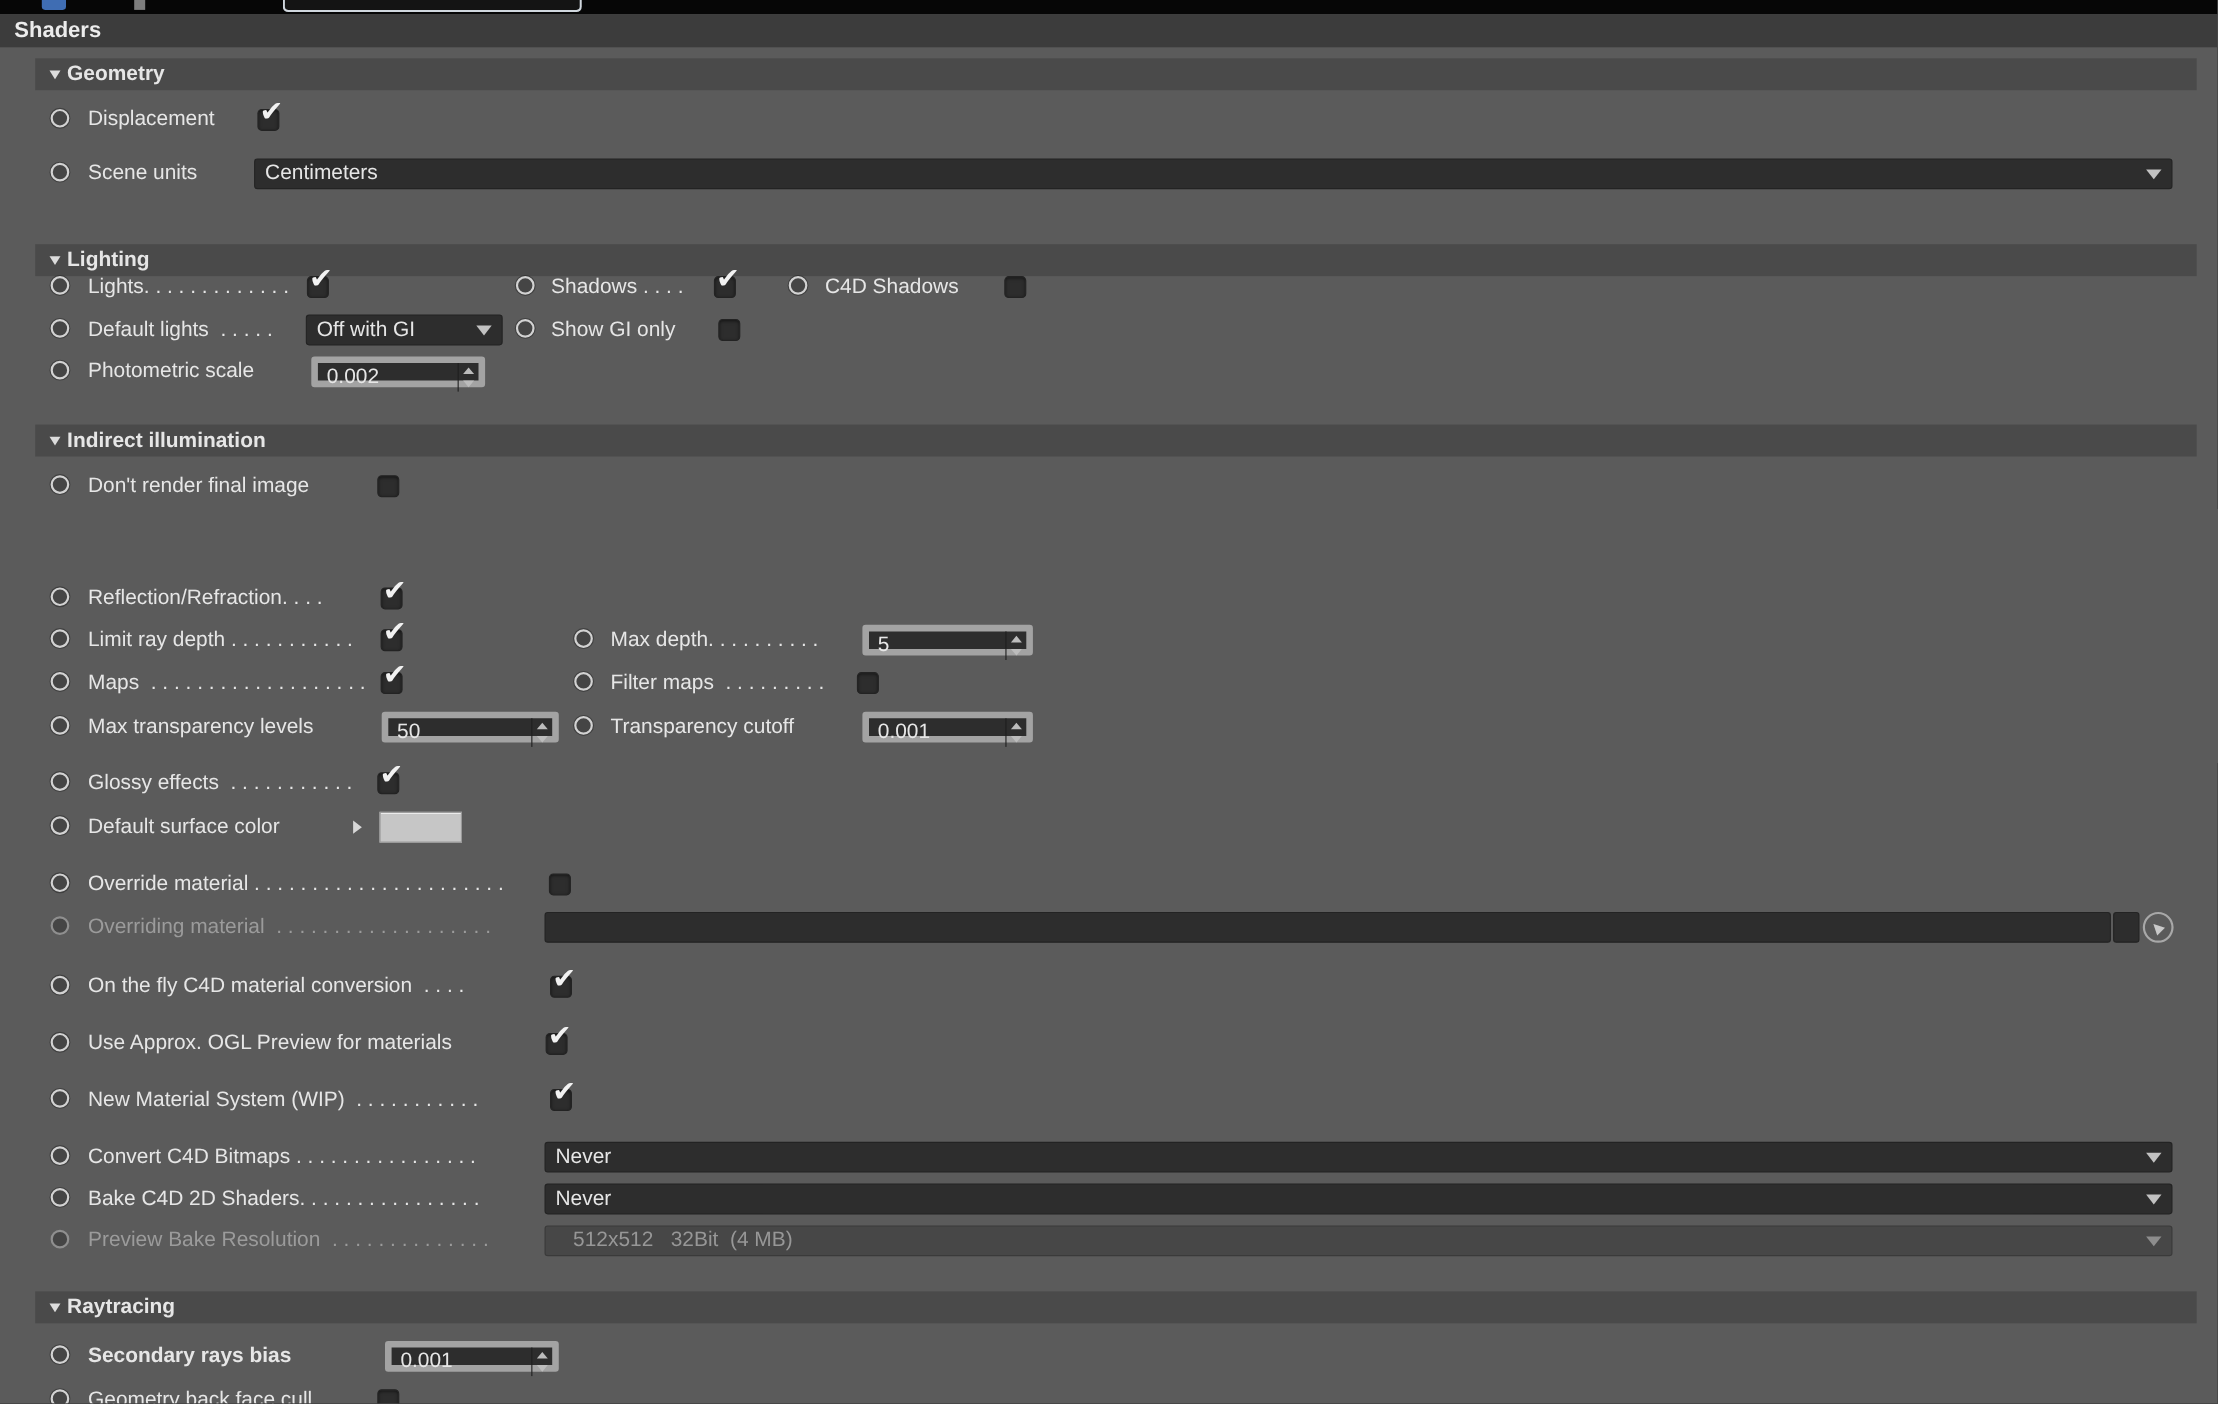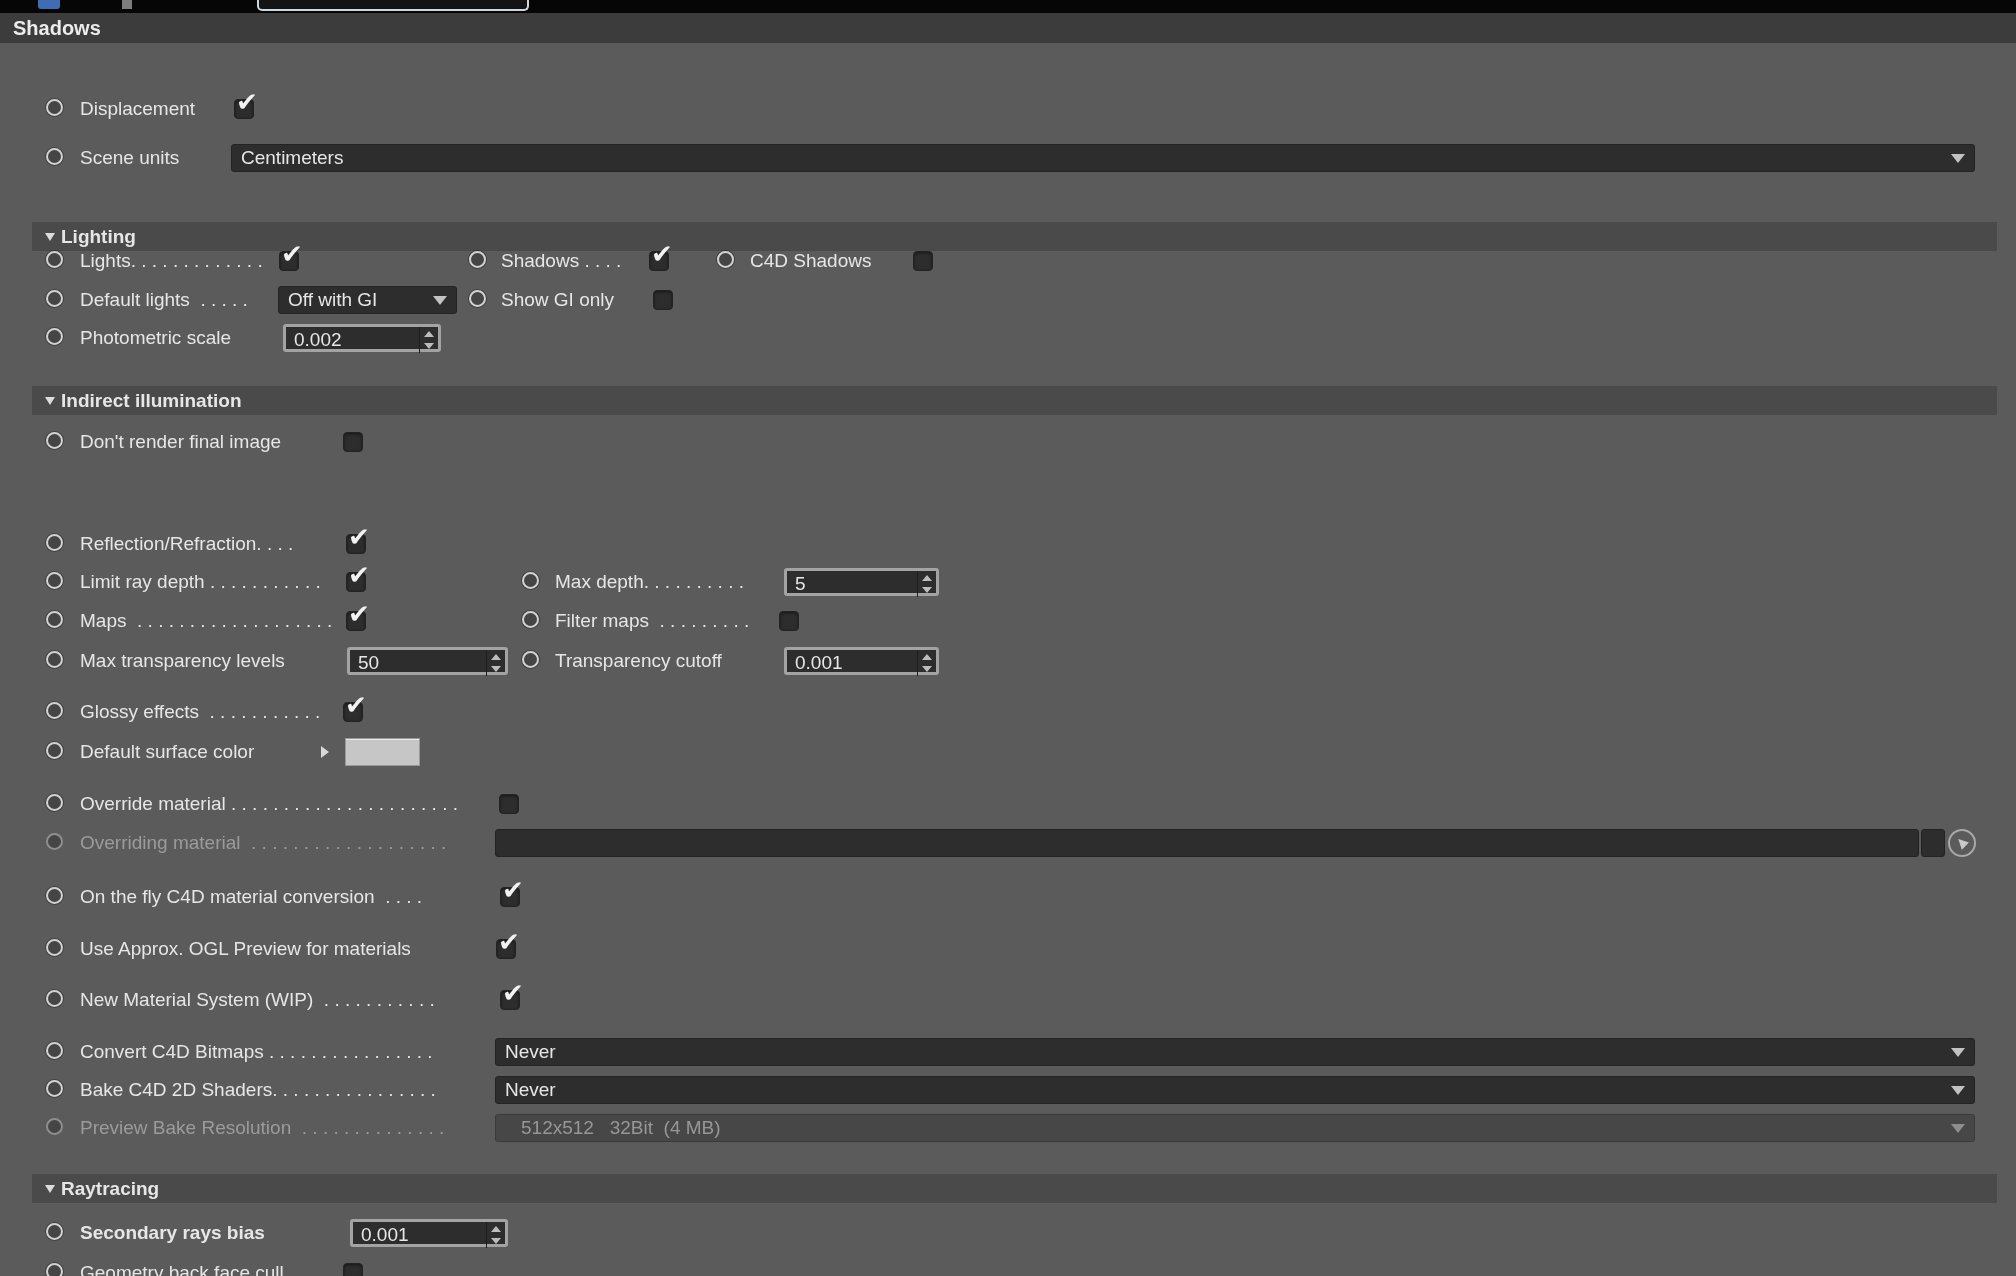--- a/index.html
+++ b/index.html
@@ -17,21 +17,21 @@
   .sechdr { position:absolute; left:32px; width:1965px; height:29px; background:#4a4a4a; line-height:29px; font-weight:bold; }
   .tri { position:absolute; left:13px; top:11px; width:0; height:0; border-left:5px solid transparent; border-right:5px solid transparent; border-top:8px solid #dcdcdc; }
   .sectitle { position:absolute; left:29px; white-space:pre; }
   .lbl { position:absolute; line-height:30px; white-space:pre; }
   .lbl.bold { font-weight:bold; }
   .lbl.disabled { color:#9b9b9b; }
   .dot { position:absolute; width:17px; height:17px; border-radius:50%; border:2px solid #d2d2d2; background:#454545; box-shadow:0 0 0 1px rgba(0,0,0,0.3); }
   .dot.disabled { border-color:#8f8f8f; box-shadow:none; }
   .check { position:absolute; width:20px; height:20px; background:#2d2d2d; border:1px solid #232323; border-radius:4px; box-shadow:inset 0 1px 3px rgba(0,0,0,0.55); }
   .check.on::after { content:"✔"; font-family:"DejaVu Sans", sans-serif; position:absolute; left:1px; top:-13px; font-size:26px; color:#f2f2f2; }
-  .field { position:absolute; height:28px; background:#2d2d2d; border:3px solid #a3a3a3; border-radius:3px; }
+  .field { position:absolute; height:28px; background:#2d2d2d; border:6px solid #a3a3a3; border-radius:3px; }
   .field .val { position:absolute; left:8px; top:0; line-height:26px; white-space:pre; }
   .spin { position:absolute; right:0; top:0; width:19px; height:26px; border-left:1px solid #1e1e1e; }
   .spin i { position:absolute; left:4px; width:0; height:0; border-left:5px solid transparent; border-right:5px solid transparent; }
   .spin .up { top:4px; border-bottom:6px solid #bcbcbc; }
   .spin .dn { bottom:4px; border-top:6px solid #bcbcbc; }
   .dd { position:absolute; height:28px; background:#2d2d2d; border:1px solid #232323; border-radius:3px; }
   .dd .val { position:absolute; left:9px; top:0; line-height:26px; white-space:pre; }
   .ddarrow { position:absolute; right:9px; top:9px; width:0; height:0; border-left:7px solid transparent; border-right:7px solid transparent; border-top:9px solid #c2c2c2; }
   .dd.disabled { background:#474747; border-color:#3a3a3a; }
   .dd.disabled .val { color:#979797;margin-left:16px; }
@@ -48,23 +48,27 @@
 
 <div class="screen">
 
   <div class="topstrip">
     <span class="frag-blue"></span>
     <span class="frag-gray"></span>
     <span class="frag-light"></span>
   </div>
 
   <div class="titlebar">
-    <span>Shadows</span>
-  </div>
-
+    <span>Shaders</span>
+  </div>
+
+  <div class="sechdr" style="top:53px;">
+    <span class="tri"></span>
+    <span class="sectitle">Geometry</span>
+  </div>
 
   <span class="dot" style="left:46px;top:99px;"></span>
   <span class="lbl" style="left:80px;top:94px;">Displacement</span>
   <span class="check on" style="left:234px;top:99px;"></span>
 
   <span class="dot" style="left:46px;top:148px;"></span>
   <span class="lbl" style="left:80px;top:143px;">Scene units</span>
   <span class="dd" style="left:231px;top:144px;width:1744px;">
     <span class="val">Centimeters</span>
     <span class="ddarrow"></span>

